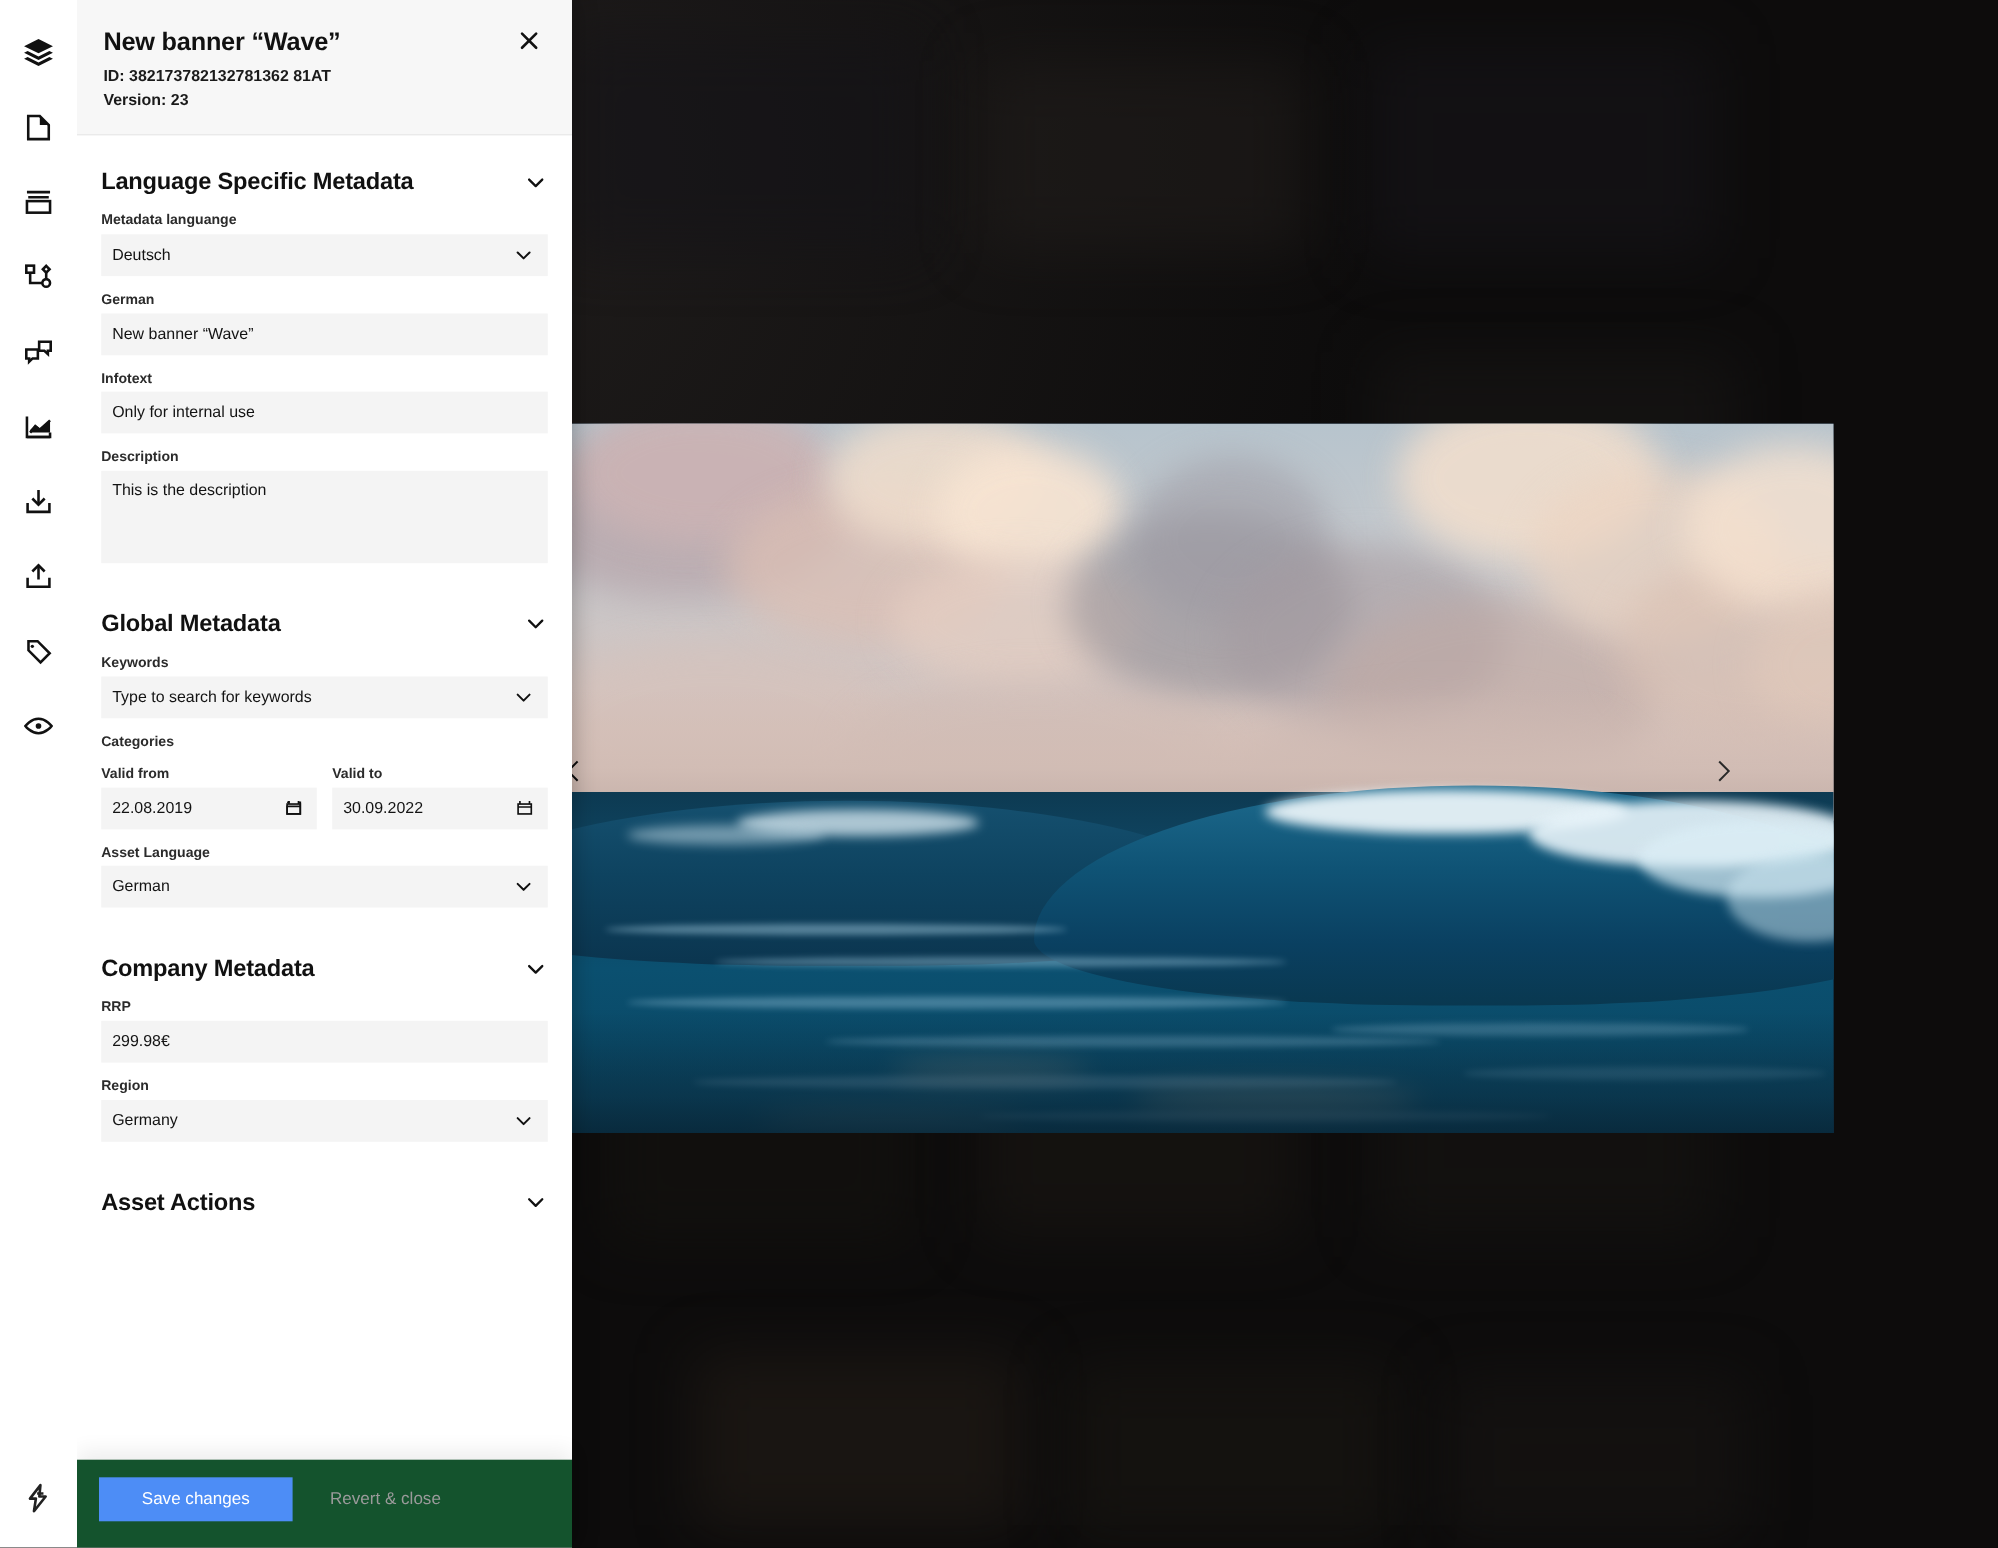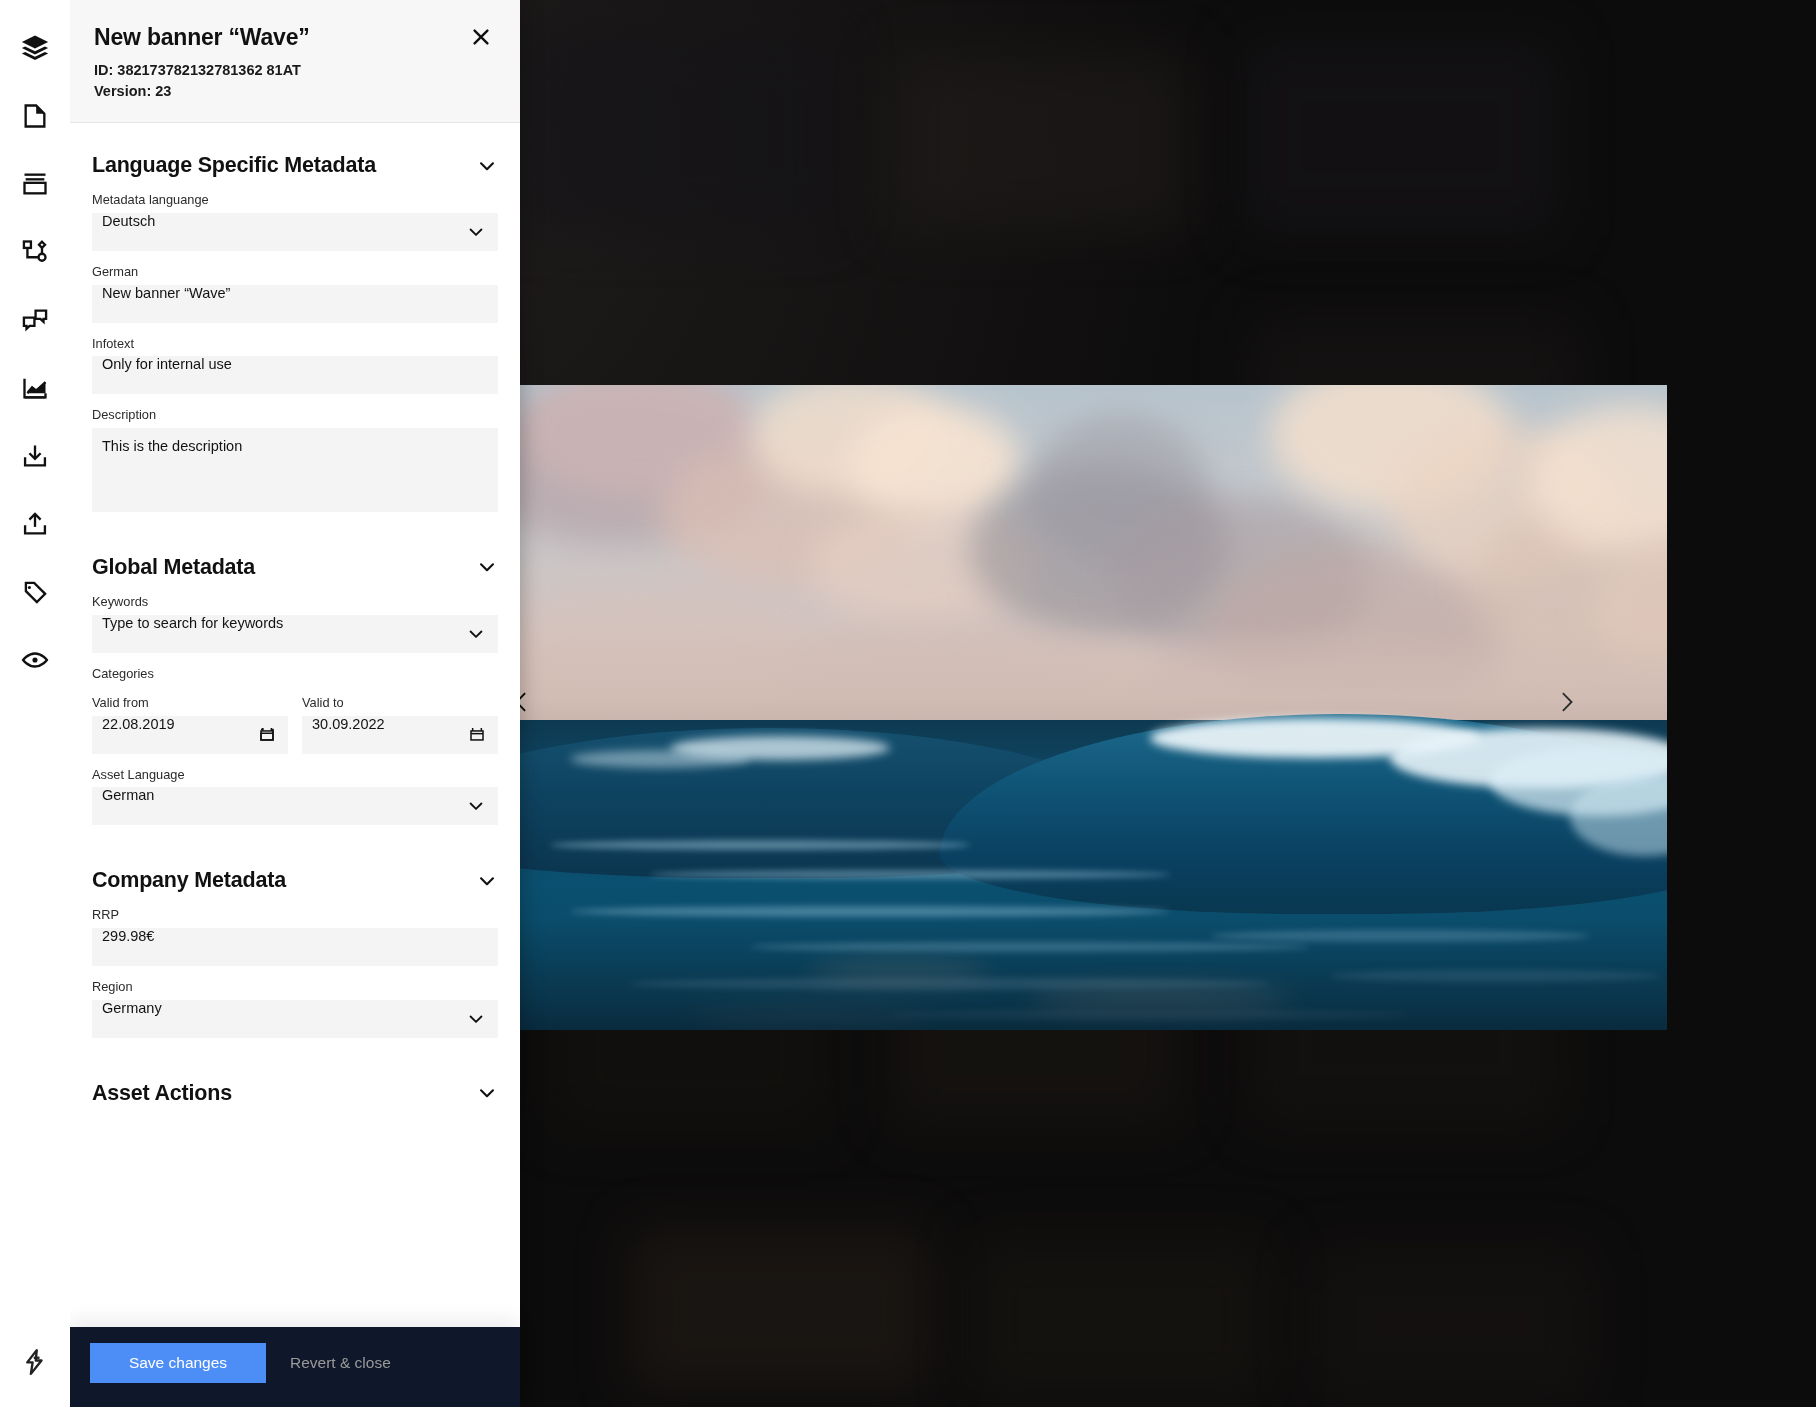--- a/index.html
+++ b/index.html
@@ -144,45 +144,45 @@
   .scroll-inner { padding: 0 8px; }
 
   .section-head {
     display: flex; align-items: center; justify-content: space-between;
     padding: 30px 0 14px 0;
     cursor: pointer;
   }
   .section-title { font-size: 21.5px; font-weight: 700; color: #111; letter-spacing: -.2px; }
 
   .field { margin-bottom: 13px; }
-  .field-label { font-size: 12.8px; color: #2b2b2b; font-weight: 400; margin-bottom: 4px; line-height: 1.3; }
+  .field-label { font-size: 12.8px; color: #2b2b2b; font-weight: 700; margin-bottom: 4px; line-height: 1.3; }
   .control {
     background: #f4f4f4;
     height: 38px;
-    display: flex; 
+    display: flex; align-items: center;
     padding: 0 12px 0 10px;
     font-size: 14.5px; color: #131313;
     cursor: text;
     position: relative;
   }
   .control.select { cursor: pointer; }
   .control .val { flex: 1 1 auto; overflow: hidden; white-space: nowrap; text-overflow: ellipsis; }
   .control.textarea {
     height: 84px; align-items: flex-start; padding-top: 10px;
   }
   .row2 { display: flex; gap: 14px; }
   .row2 .field { flex: 1 1 0; margin-bottom: 13px; }
 
   .chev { flex: 0 0 auto; display: flex; align-items: center; justify-content: center; }
 
   .panel-foot {
     flex: 0 0 auto;
-    background: #0f172a;
+    background: #14532d;
     padding: 16px 20px 24px 20px;
-    display: flex; align-items: center; 
+    display: flex; align-items: center; gap: 10px;
     box-shadow: 0 -8px 18px rgba(0,0,0,.07);
     position: relative; z-index: 3;
   }
   .btn-primary {
     background: #4d8df6; color: #fff;
     border: none; cursor: pointer;
     font-size: 15.5px; font-weight: 400;
     padding: 0 30px; height: 40px;
     min-width: 176px;
     font-family: "Liberation Sans", sans-serif;

